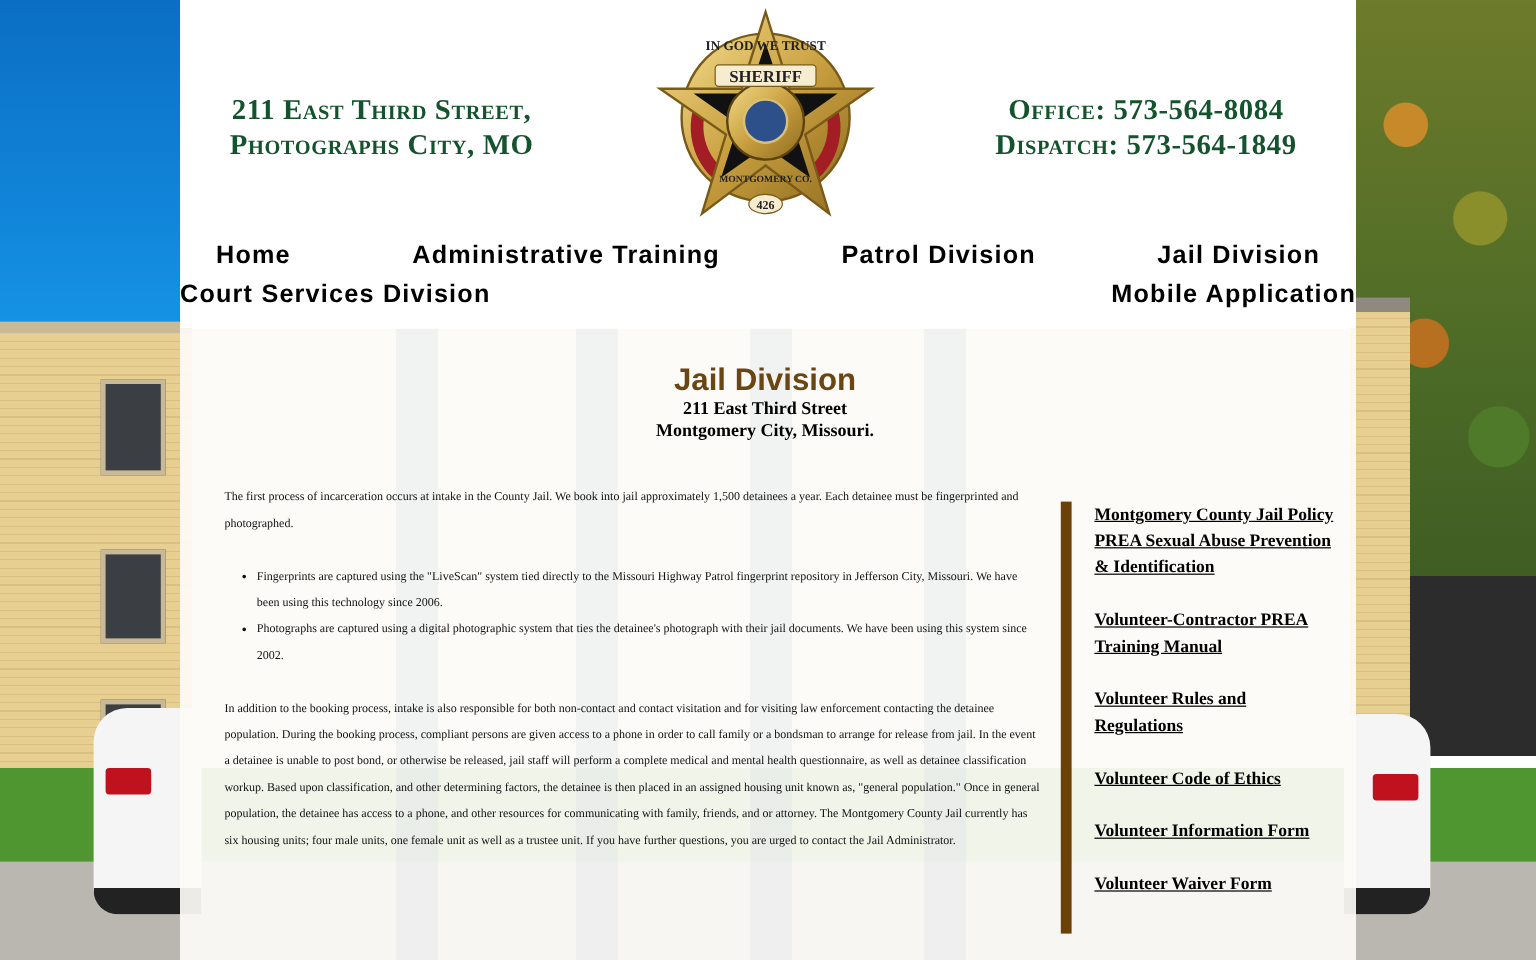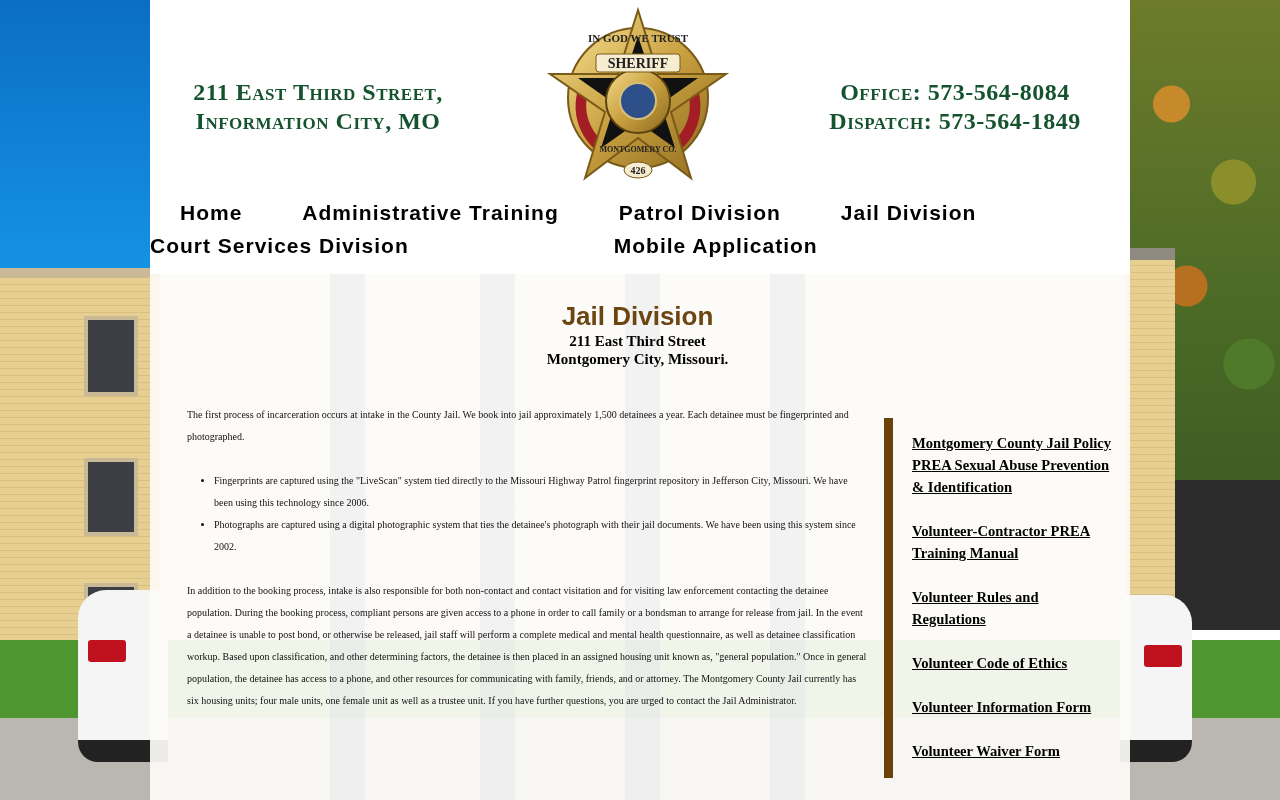--- a/index.html
+++ b/index.html
@@ -37,40 +37,40 @@
     .header { position: relative; height: 274px; background: #ffffff; }
     .addr, .phones {
       position: absolute; top: 78px; color: #14532d;
       font-family: "Liberation Serif", serif; font-weight: bold; font-size: 24px;
       font-variant: small-caps; letter-spacing: 0.5px; line-height: 29px; text-align: center;
     }
     .addr { left: 18px; width: 300px; }
     .phones { right: 30px; width: 290px; }
     .badge { position: absolute; left: 394px; top: 6px; width: 188px; height: 180px; }
     .nav { position: absolute; top: 196px; left: 0; width: 980px; }
-    .nav-row { display: flex; justify-content: flex-start; }
+    .nav-row { display: flex; justify-content: space-between; }
     .nav a {
       font-family: "Liberation Sans", sans-serif; font-weight: bold; font-size: 21px;
       color: #000; text-decoration: none; letter-spacing: 1px; line-height: 33px;
     }
     .nav-row1 a { margin: 0 30px; }
     .nav-row2 a.court { margin-right: 205px; }
 
     .content { position: relative; height: 526px; background: rgba(253,251,248,0.93);
       background-image:
         linear-gradient(90deg, transparent 0 180px, rgba(220,225,232,0.35) 180px 215px, transparent 215px 330px, rgba(220,225,232,0.35) 330px 365px, transparent 365px 475px, rgba(220,225,232,0.35) 475px 510px, transparent 510px 620px, rgba(220,225,232,0.35) 620px 655px, transparent 655px); }
     .title-block { position: absolute; top: 26px; left: 0; width: 975px; text-align: center; }
     .page-title { font-family: "Liberation Sans", sans-serif; font-weight: bold; font-size: 26px; color: #6b4612; margin: 0; line-height: 32px; }
     .subline { font-weight: bold; font-size: 15px; color: #000; line-height: 18px; }
     .main-text { position: absolute; left: 37px; top: 130px; width: 680px; font-size: 10px; line-height: 22px; color: #111; }
     .main-text p { margin: 0; }
     .main-text ul { margin: 22px 0 22px 0; padding-left: 27px; }
     .main-text li { margin: 0; }
     .sidebar { position: absolute; left: 734px; top: 144px; width: 230px; height: 360px; border-left: 9px solid #6b4108; padding-left: 19px; box-sizing: border-box; }
-    .sidebar a { display: block; font-weight: bold; font-size: 14.6px; line-height: 22px; color: #000; text-decoration: underline; margin-top: 14px; }
+    .sidebar a { display: block; font-weight: bold; font-size: 14.6px; line-height: 22px; color: #000; text-decoration: underline; }
     .sidebar a + a { margin-top: 22px; }
   </style>
 </head>
 <body>
 
 <div class="bg">
   <div class="sky"></div>
   <div class="tree"></div>
   <div class="building-l">
     <div class="win" style="top:38px;height:72px;"></div>
@@ -86,21 +86,21 @@
     </div>
   <div class="car-r">
       <div class="light"></div>
     </div>
 </div>
 
 <div class="page">
   <header class="header">
     <div class="addr">
       <div>211 East Third Street,</div>
-      <div>Information City, MO</div>
+      <div>Photographs City, MO</div>
     </div>
 
     <a class="badge" href="#">
       <svg width="188" height="180" viewBox="0 0 188 180">
         <defs>
           <linearGradient id="gold" x1="0" y1="0" x2="1" y2="1">
             <stop offset="0" stop-color="#f3dc8c"></stop>
             <stop offset="0.5" stop-color="#c9a040"></stop>
             <stop offset="1" stop-color="#8d6a1e"></stop>
           </linearGradient>

